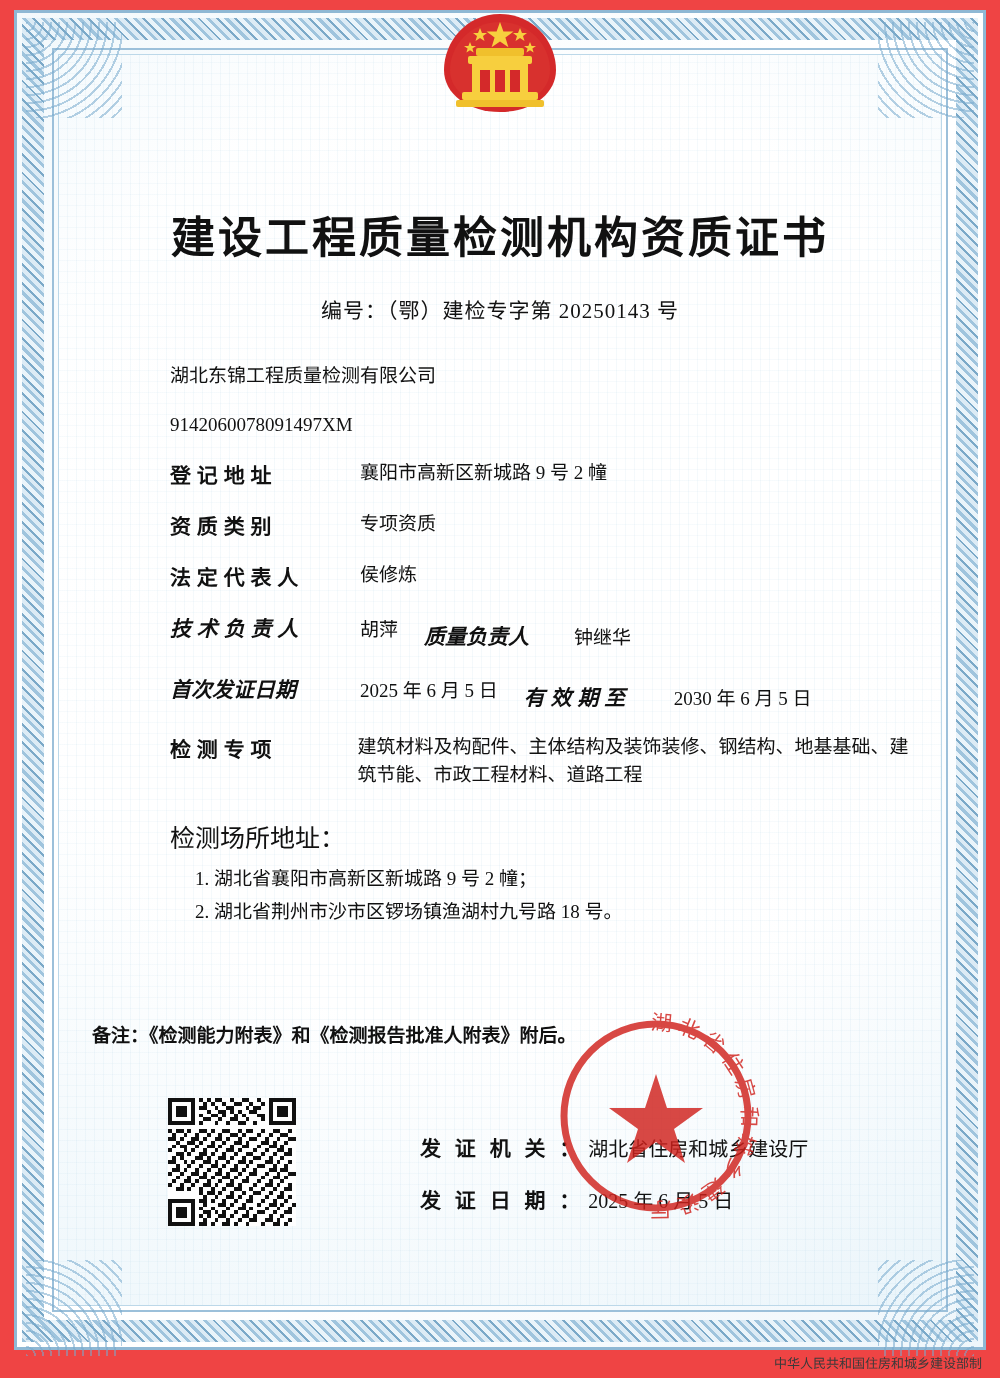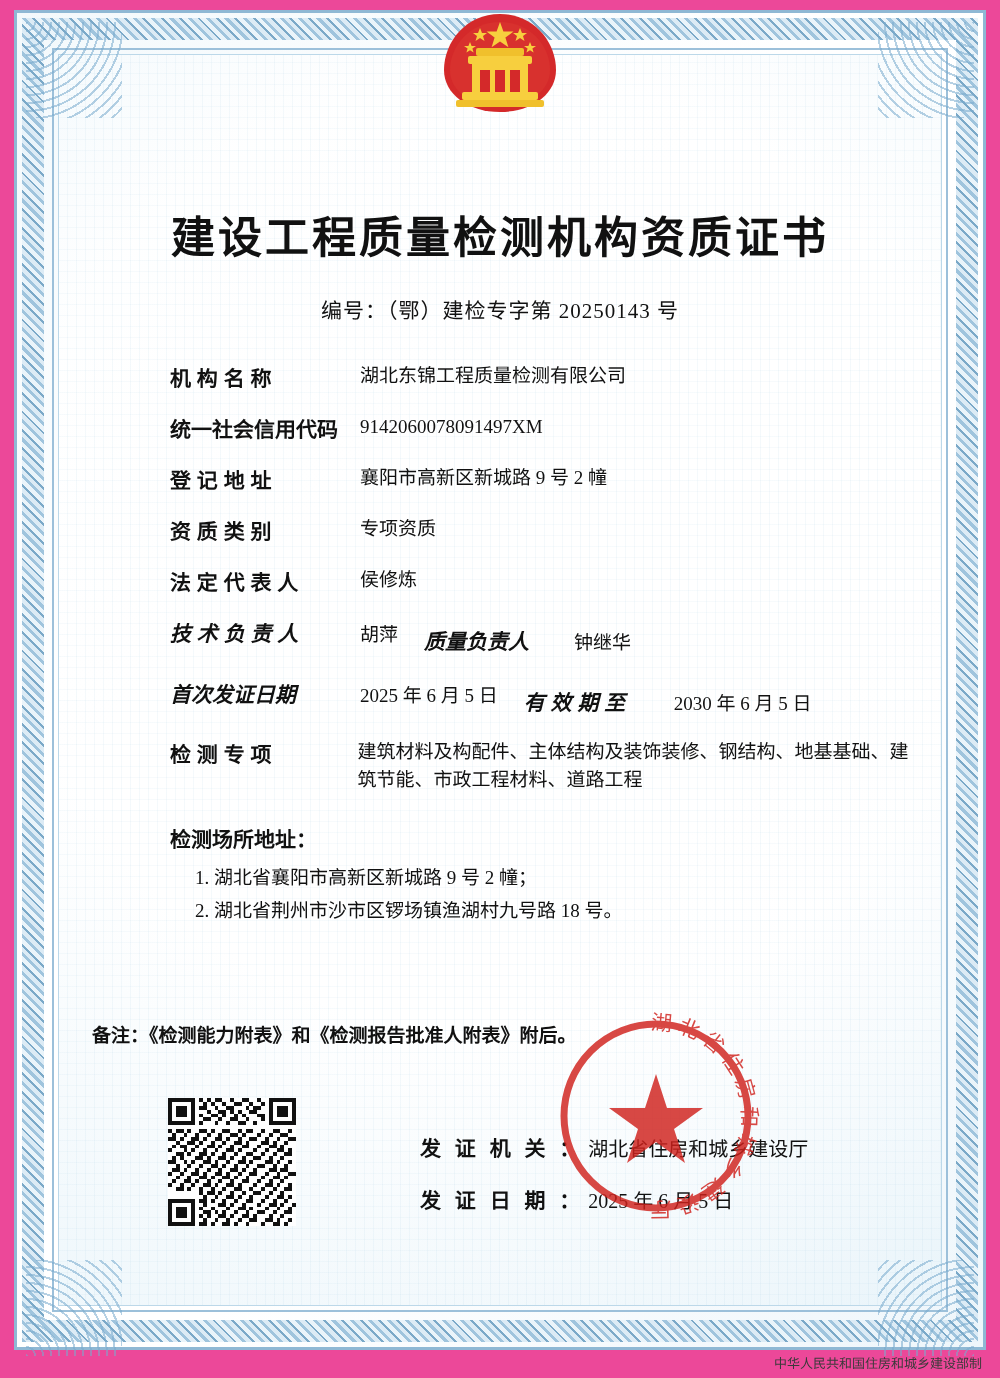--- a/index.html
+++ b/index.html
@@ -8,21 +8,21 @@
     background: #ffffff;
   }
   body {
     font-family: "Liberation Serif", "DejaVu Serif", serif;
   }
   .page {
     position: relative;
     width: 1000px;
     height: 1378px;
     overflow: hidden;
-    background: #ec4899;
+    background: #ef4444;
   }
 
   
   .border-outer {
     position: absolute;
     left: 14px; top: 10px;
     width: 972px; height: 1340px;
     border: 3px solid #8fb8d4;
     box-sizing: border-box;
     background:
@@ -151,22 +151,22 @@
   .field-row.multiline .value {
     width: 560px;
   }
 
   .places {
     margin-top: 30px;
     padding-left: 80px;
   }
   .places-title {
     font-family: "Liberation Sans", "DejaVu Sans", sans-serif;
-    font-weight: bold;
-    font-size: 21px;
+    font-weight: normal;
+    font-size: 25px;
     color: #111;
     margin-bottom: 10px;
   }
   .places-list {
     margin: 0;
     padding-left: 44px;
     font-size: 19px;
     line-height: 1.6;
     color: #111;
   }
@@ -273,26 +273,24 @@
 
   <div class="content">
 
     <div class="doc-title">建设工程质量检测机构资质证书</div>
 
     <div class="doc-number">编号：（鄂）建检专字第 20250143 号</div>
 
     <div class="fields">
 
       <div class="field-row">
-        <span class="label">机 构 名 称</span>
         <span class="value">湖北东锦工程质量检测有限公司</span>
       </div>
 
       <div class="field-row">
-        <span class="label">统一社会信用代码</span>
         <span class="value">9142060078091497XM</span>
       </div>
 
       <div class="field-row">
         <span class="label">登 记 地 址</span>
         <span class="value">襄阳市高新区新城路 9 号 2 幢</span>
       </div>
 
       <div class="field-row">
         <span class="label">资 质 类 别</span>

